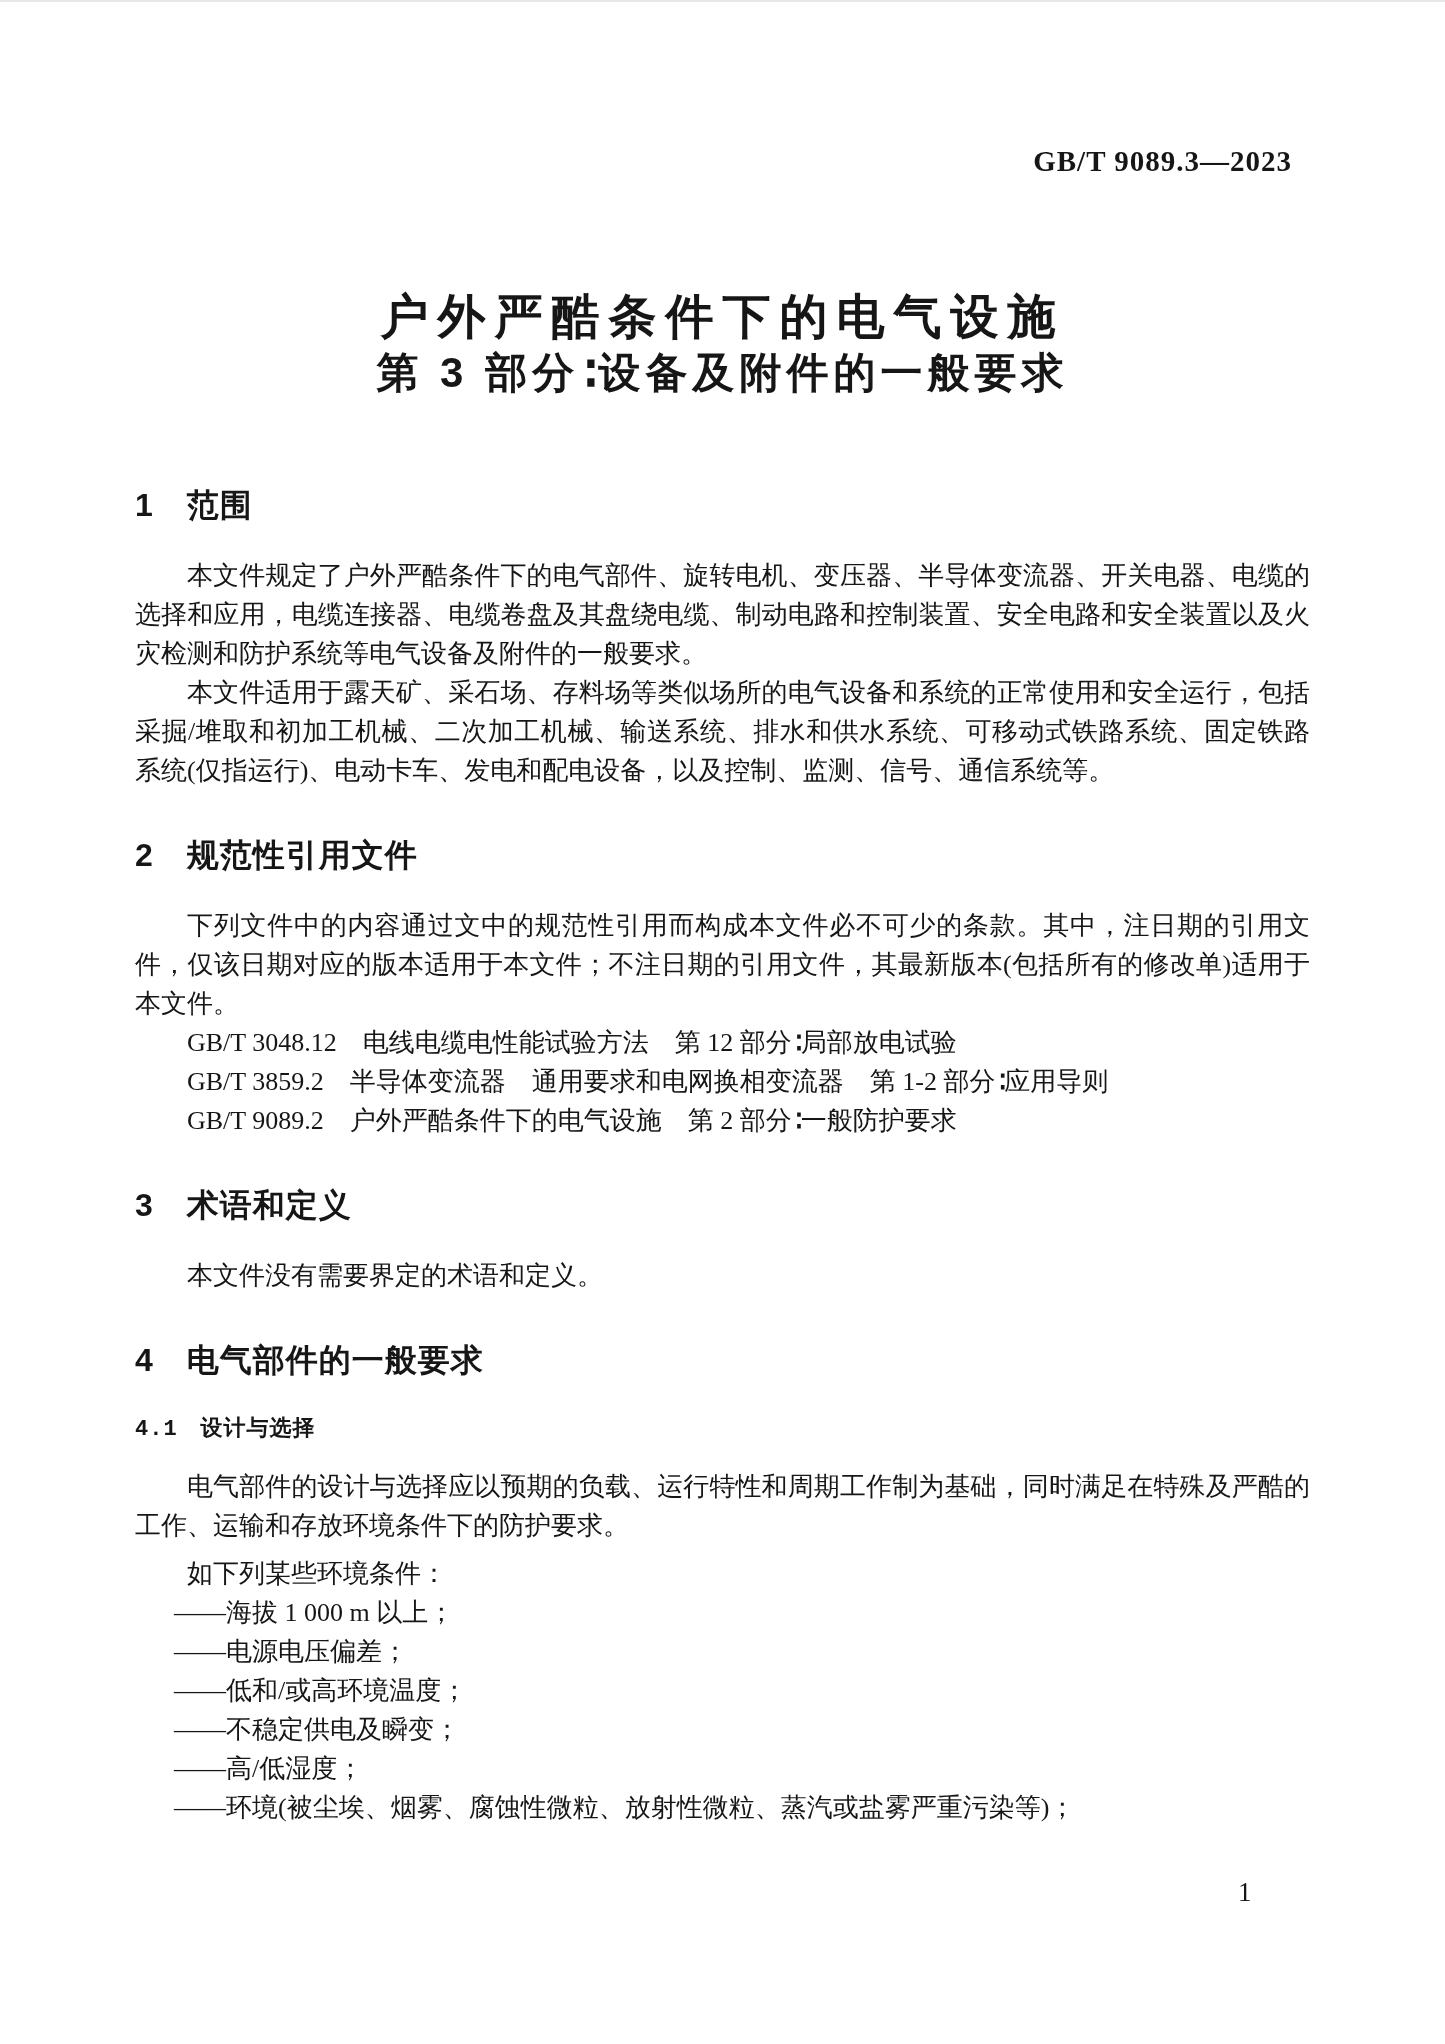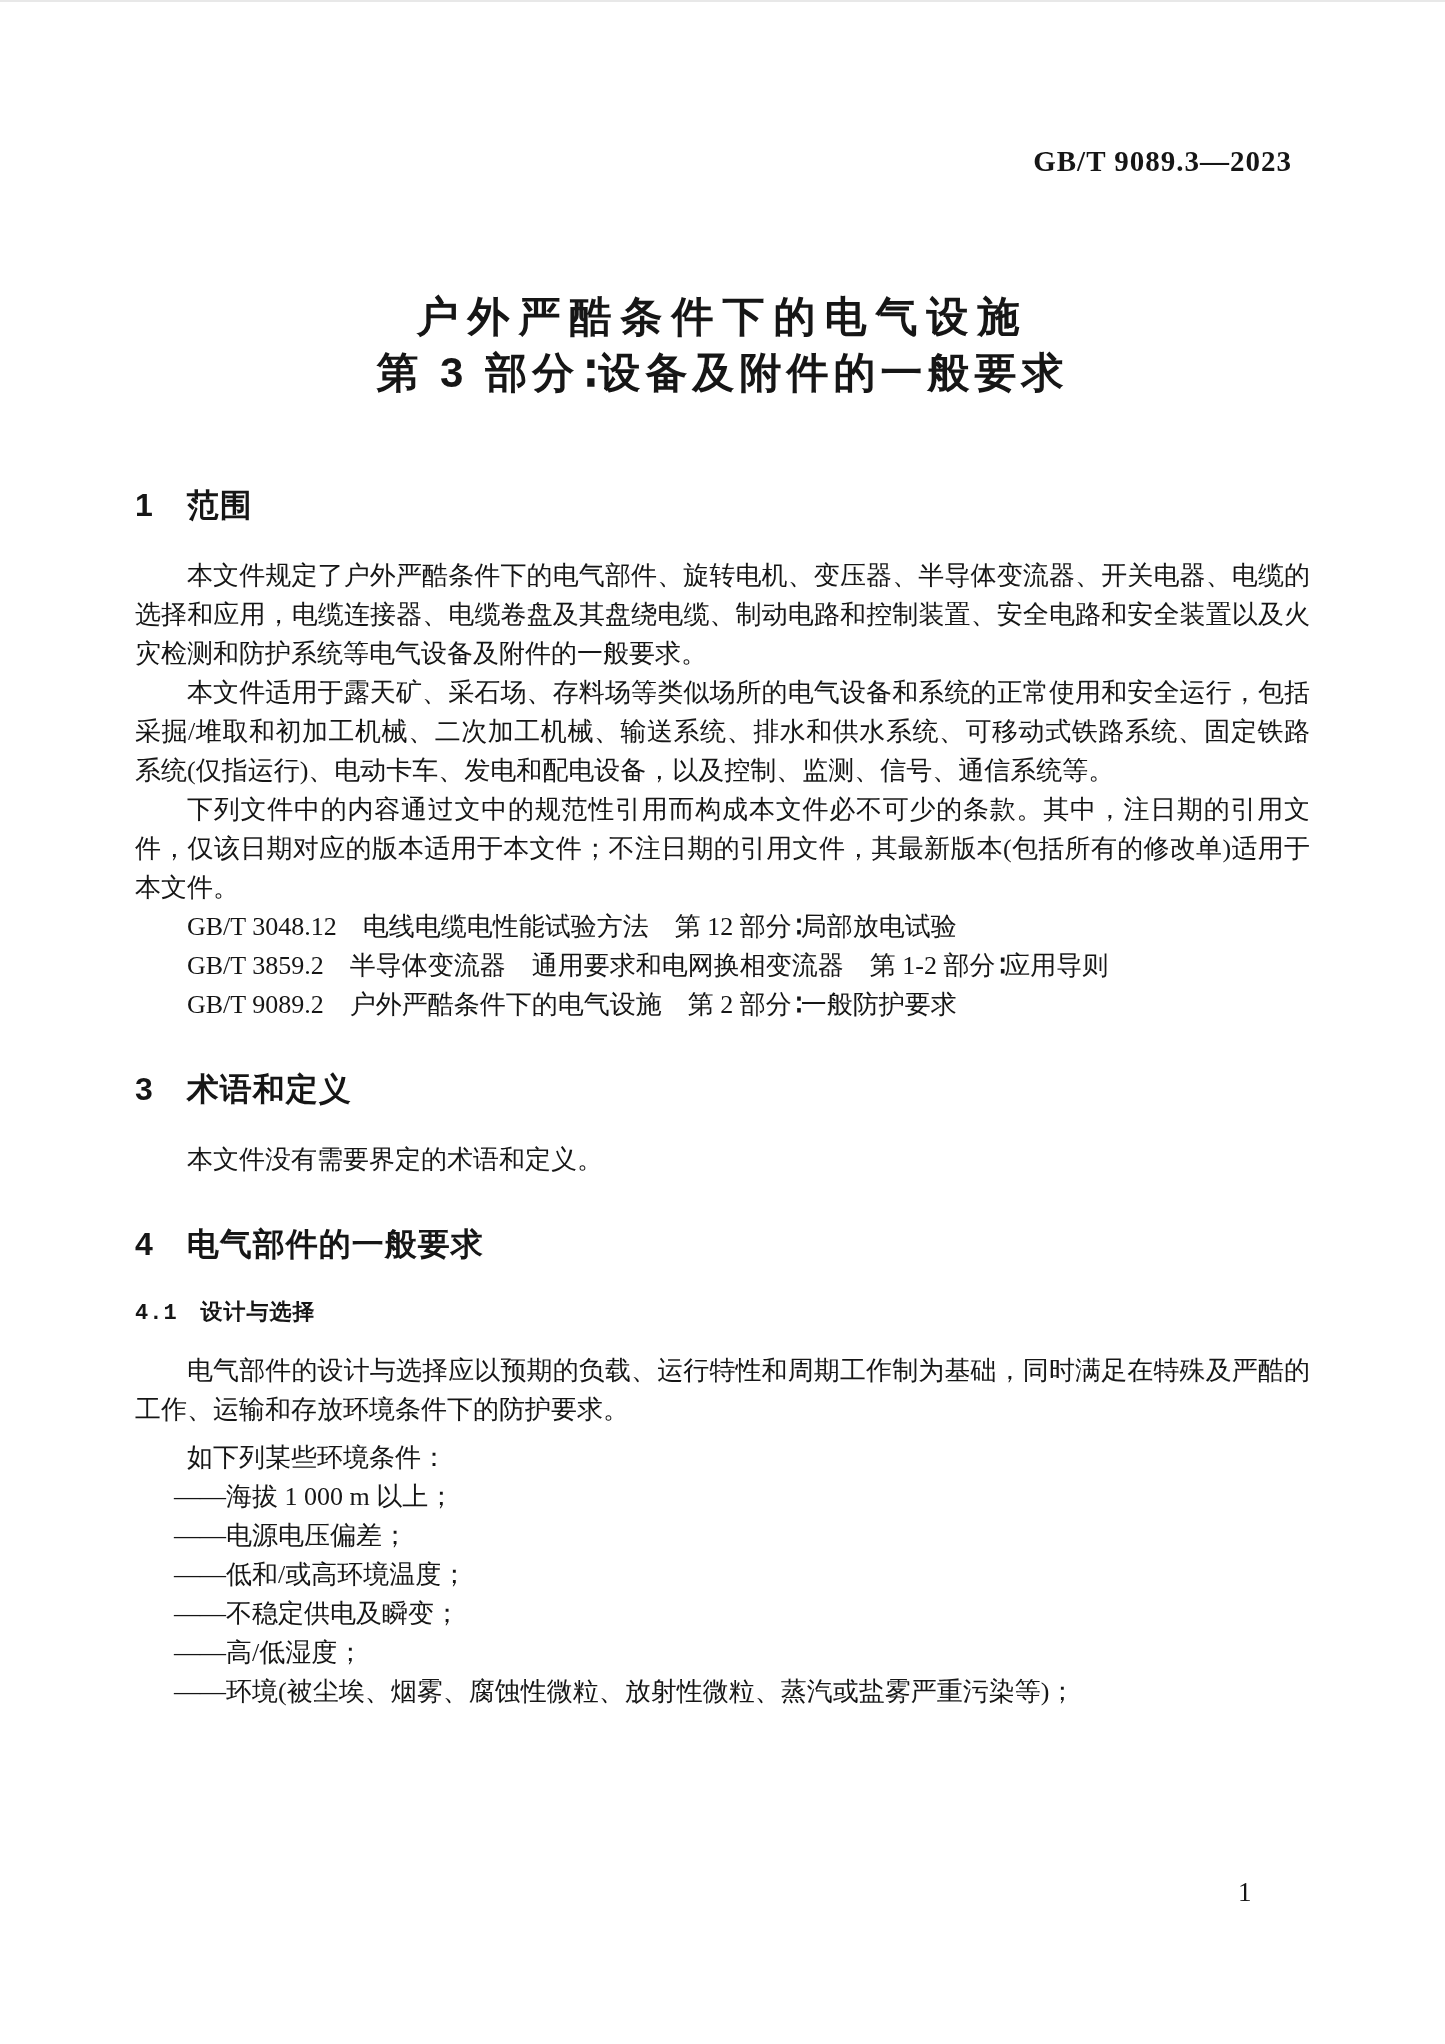--- a/index.html
+++ b/index.html
@@ -23,21 +23,21 @@
     font-size:29px;
     letter-spacing:1px;
     line-height:36px;
   }
   .title{
     margin:110px 0 0 0;
     text-align:center;
     font-family:"Liberation Sans", sans-serif;
     font-weight:bold;
   }
-  .title .t1{display:block;font-size:42px;line-height:56px;letter-spacing:9px;}
+  .title .t1{display:block;font-size:48px;line-height:56px;letter-spacing:9px;}
   .title .t2{display:block;font-size:42px;line-height:56px;letter-spacing:5px;}
   .sec-heading{
     font-family:"Liberation Sans", sans-serif;
     font-weight:bold;
     font-size:32px;
     line-height:38px;
     margin:46px 0 32px 0;
     letter-spacing:1px;
   }
   .sec-heading.first{margin-top:85px;}
@@ -93,20 +93,21 @@
     <span class="t1">户外严酷条件下的电气设施</span>
     <span class="t2">第 3 部分∶设备及附件的一般要求</span>
   </h1>
 
   <h2 class="sec-heading first">1　范围</h2>
 
   <p class="body-para">本文件规定了户外严酷条件下的电气部件、旋转电机、变压器、半导体变流器、开关电器、电缆的选择和应用，电缆连接器、电缆卷盘及其盘绕电缆、制动电路和控制装置、安全电路和安全装置以及火灾检测和防护系统等电气设备及附件的一般要求。</p>
 
   <p class="body-para">本文件适用于露天矿、采石场、存料场等类似场所的电气设备和系统的正常使用和安全运行，包括采掘/堆取和初加工机械、二次加工机械、输送系统、排水和供水系统、可移动式铁路系统、固定铁路系统(仅指运行)、电动卡车、发电和配电设备，以及控制、监测、信号、通信系统等。</p>
 
+  <h2 class="sec-heading">2　规范性引用文件</h2>
 
   <p class="body-para">下列文件中的内容通过文中的规范性引用而构成本文件必不可少的条款。其中，注日期的引用文件，仅该日期对应的版本适用于本文件；不注日期的引用文件，其最新版本(包括所有的修改单)适用于本文件。</p>
 
   <p class="ref-line">GB/T 3048.12　电线电缆电性能试验方法　第 12 部分∶局部放电试验</p>
   <p class="ref-line">GB/T 3859.2　半导体变流器　通用要求和电网换相变流器　第 1-2 部分∶应用导则</p>
   <p class="ref-line">GB/T 9089.2　户外严酷条件下的电气设施　第 2 部分∶一般防护要求</p>
 
   <h2 class="sec-heading">3　术语和定义</h2>
 
   <p class="body-para">本文件没有需要界定的术语和定义。</p>

